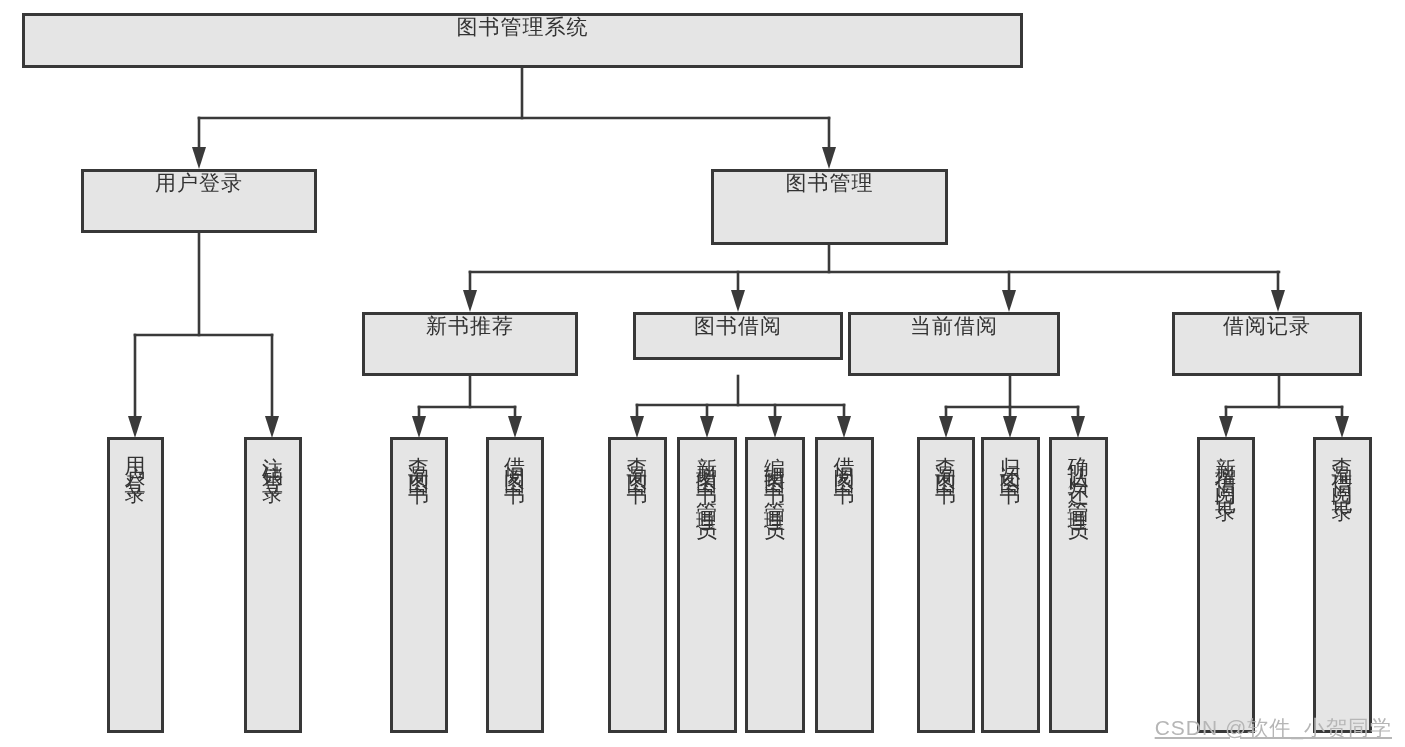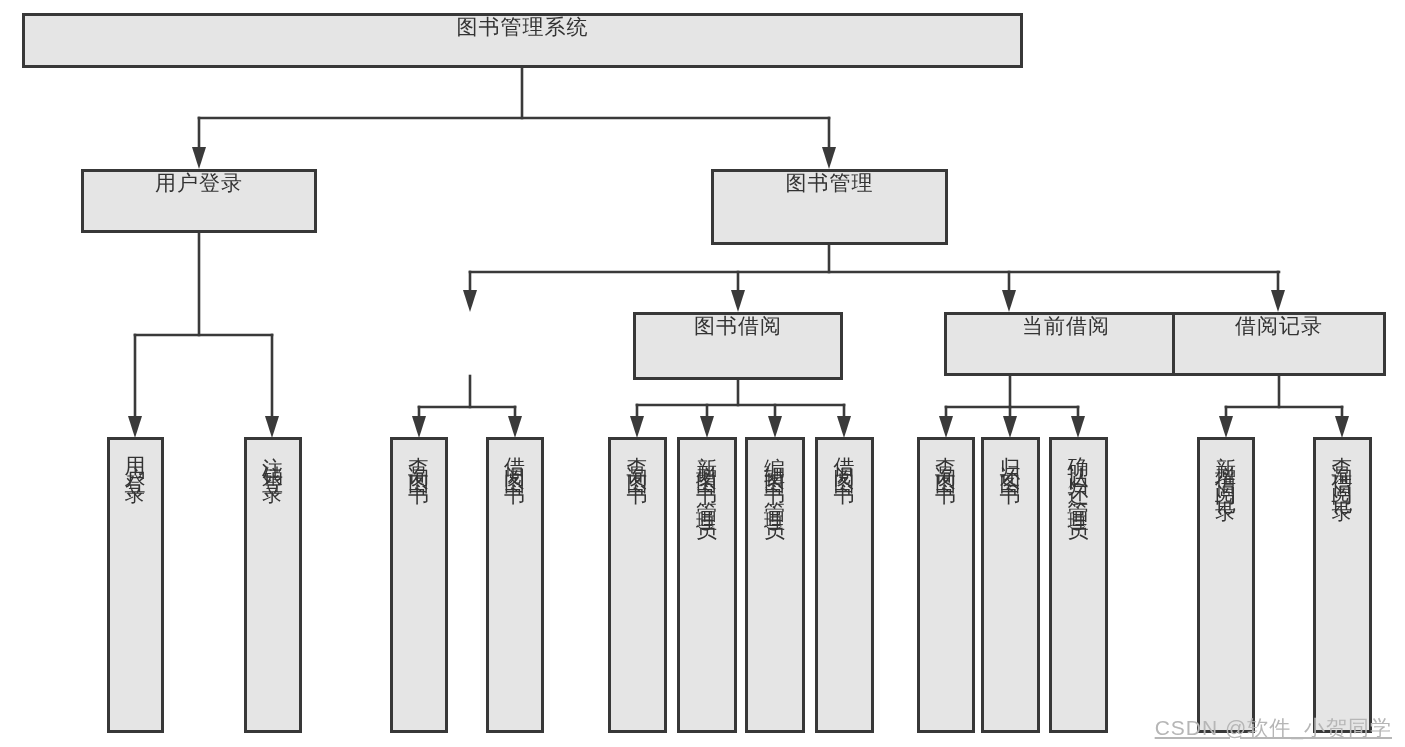--- a/index.html
+++ b/index.html
@@ -135,27 +135,30 @@
     <span>图书管理系统</span>
   </div>
 
   <div class="node h" style="left:81px;top:169px;width:236px;height:64px">
     <span>用户登录</span>
   </div>
   <div class="node h" style="left:711px;top:169px;width:237px;height:76px">
     <span>图书管理</span>
   </div>
 
-  <div class="node h" style="left:633px;top:312px;width:210px;height:68px">
+  <div class="node h" style="left:362px;top:312px;width:216px;height:64px">
+    <span>新书推荐</span>
+  </div>
+  <div class="node h" style="left:633px;top:312px;width:210px;height:48px">
     <span>图书借阅</span>
   </div>
-  <div class="node h" style="left:944px;top:312px;width:244px;height:64px">
+  <div class="node h" style="left:848px;top:312px;width:212px;height:64px">
     <span>当前借阅</span>
   </div>
-  <div class="node h" style="left:1172px;top:312px;width:214px;height:64px">
+  <div class="node h" style="left:1172px;top:312px;width:190px;height:64px">
     <span>借阅记录</span>
   </div>
 
   <div class="node v" style="left:107px;top:437px;width:57px;height:296px">
     <span>用户登录</span>
   </div>
   <div class="node v" style="left:244px;top:437px;width:58px;height:296px">
     <span>注销登录</span>
   </div>
 

